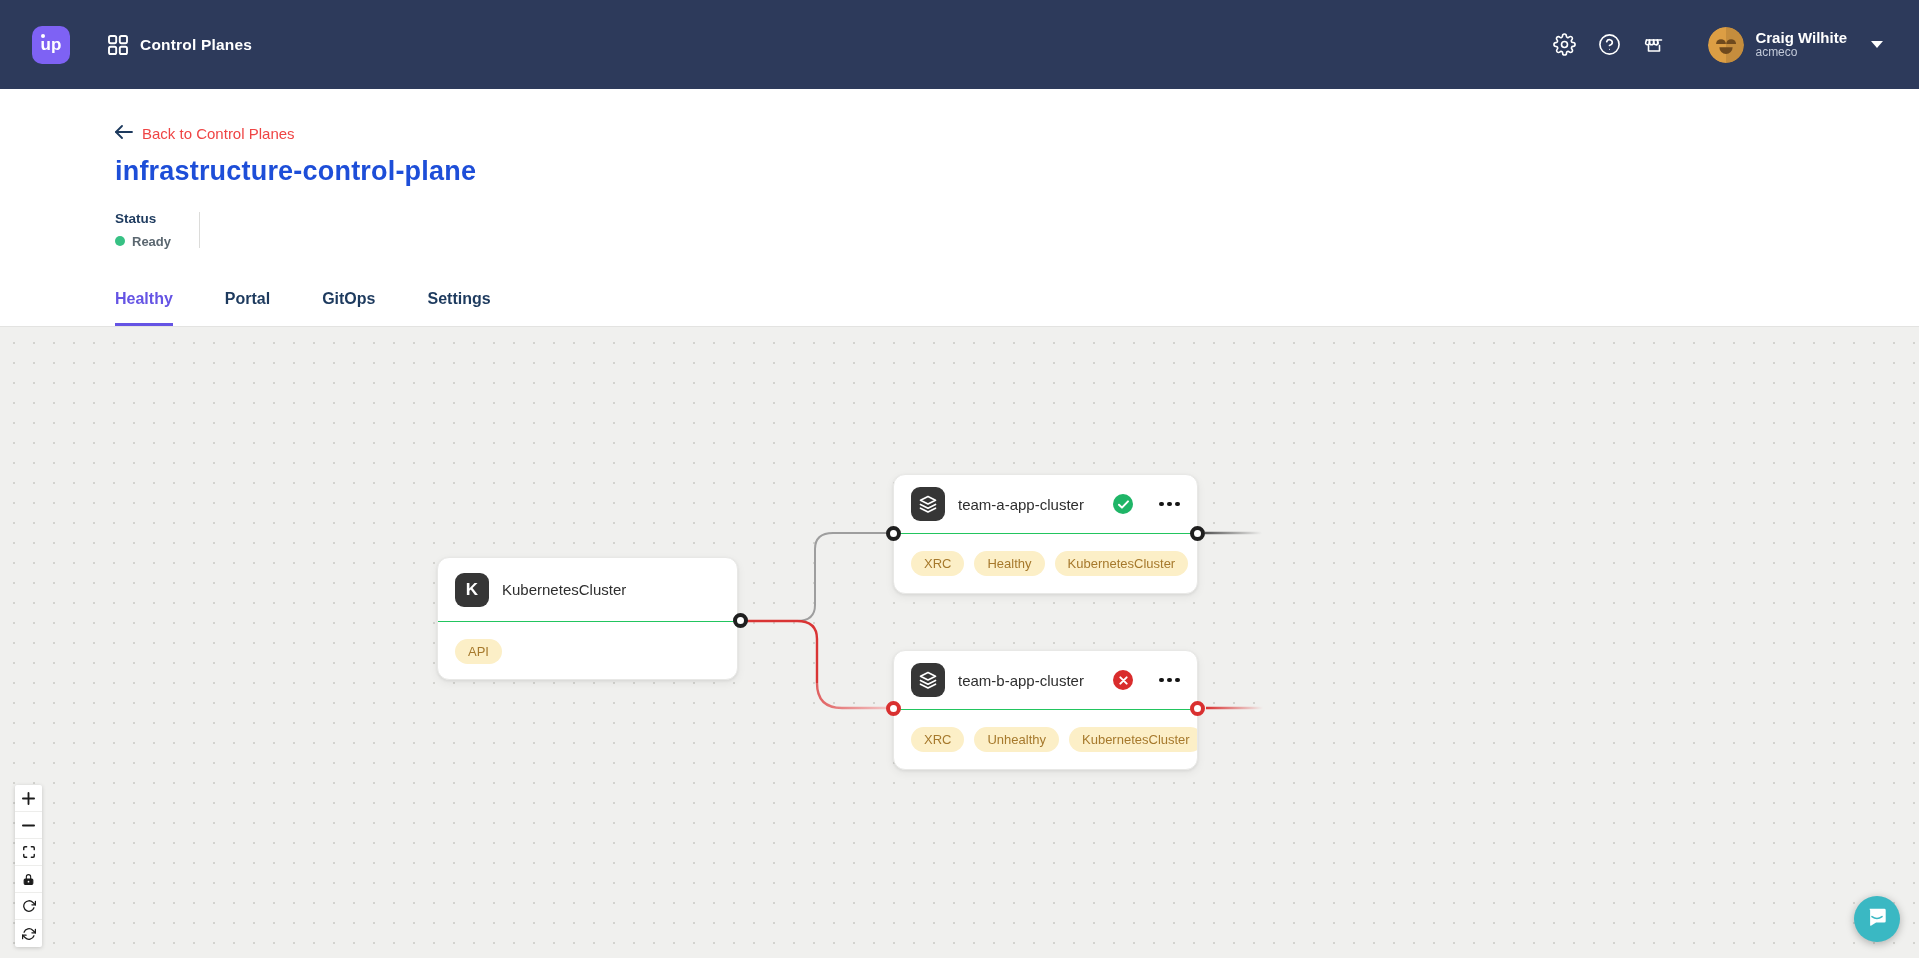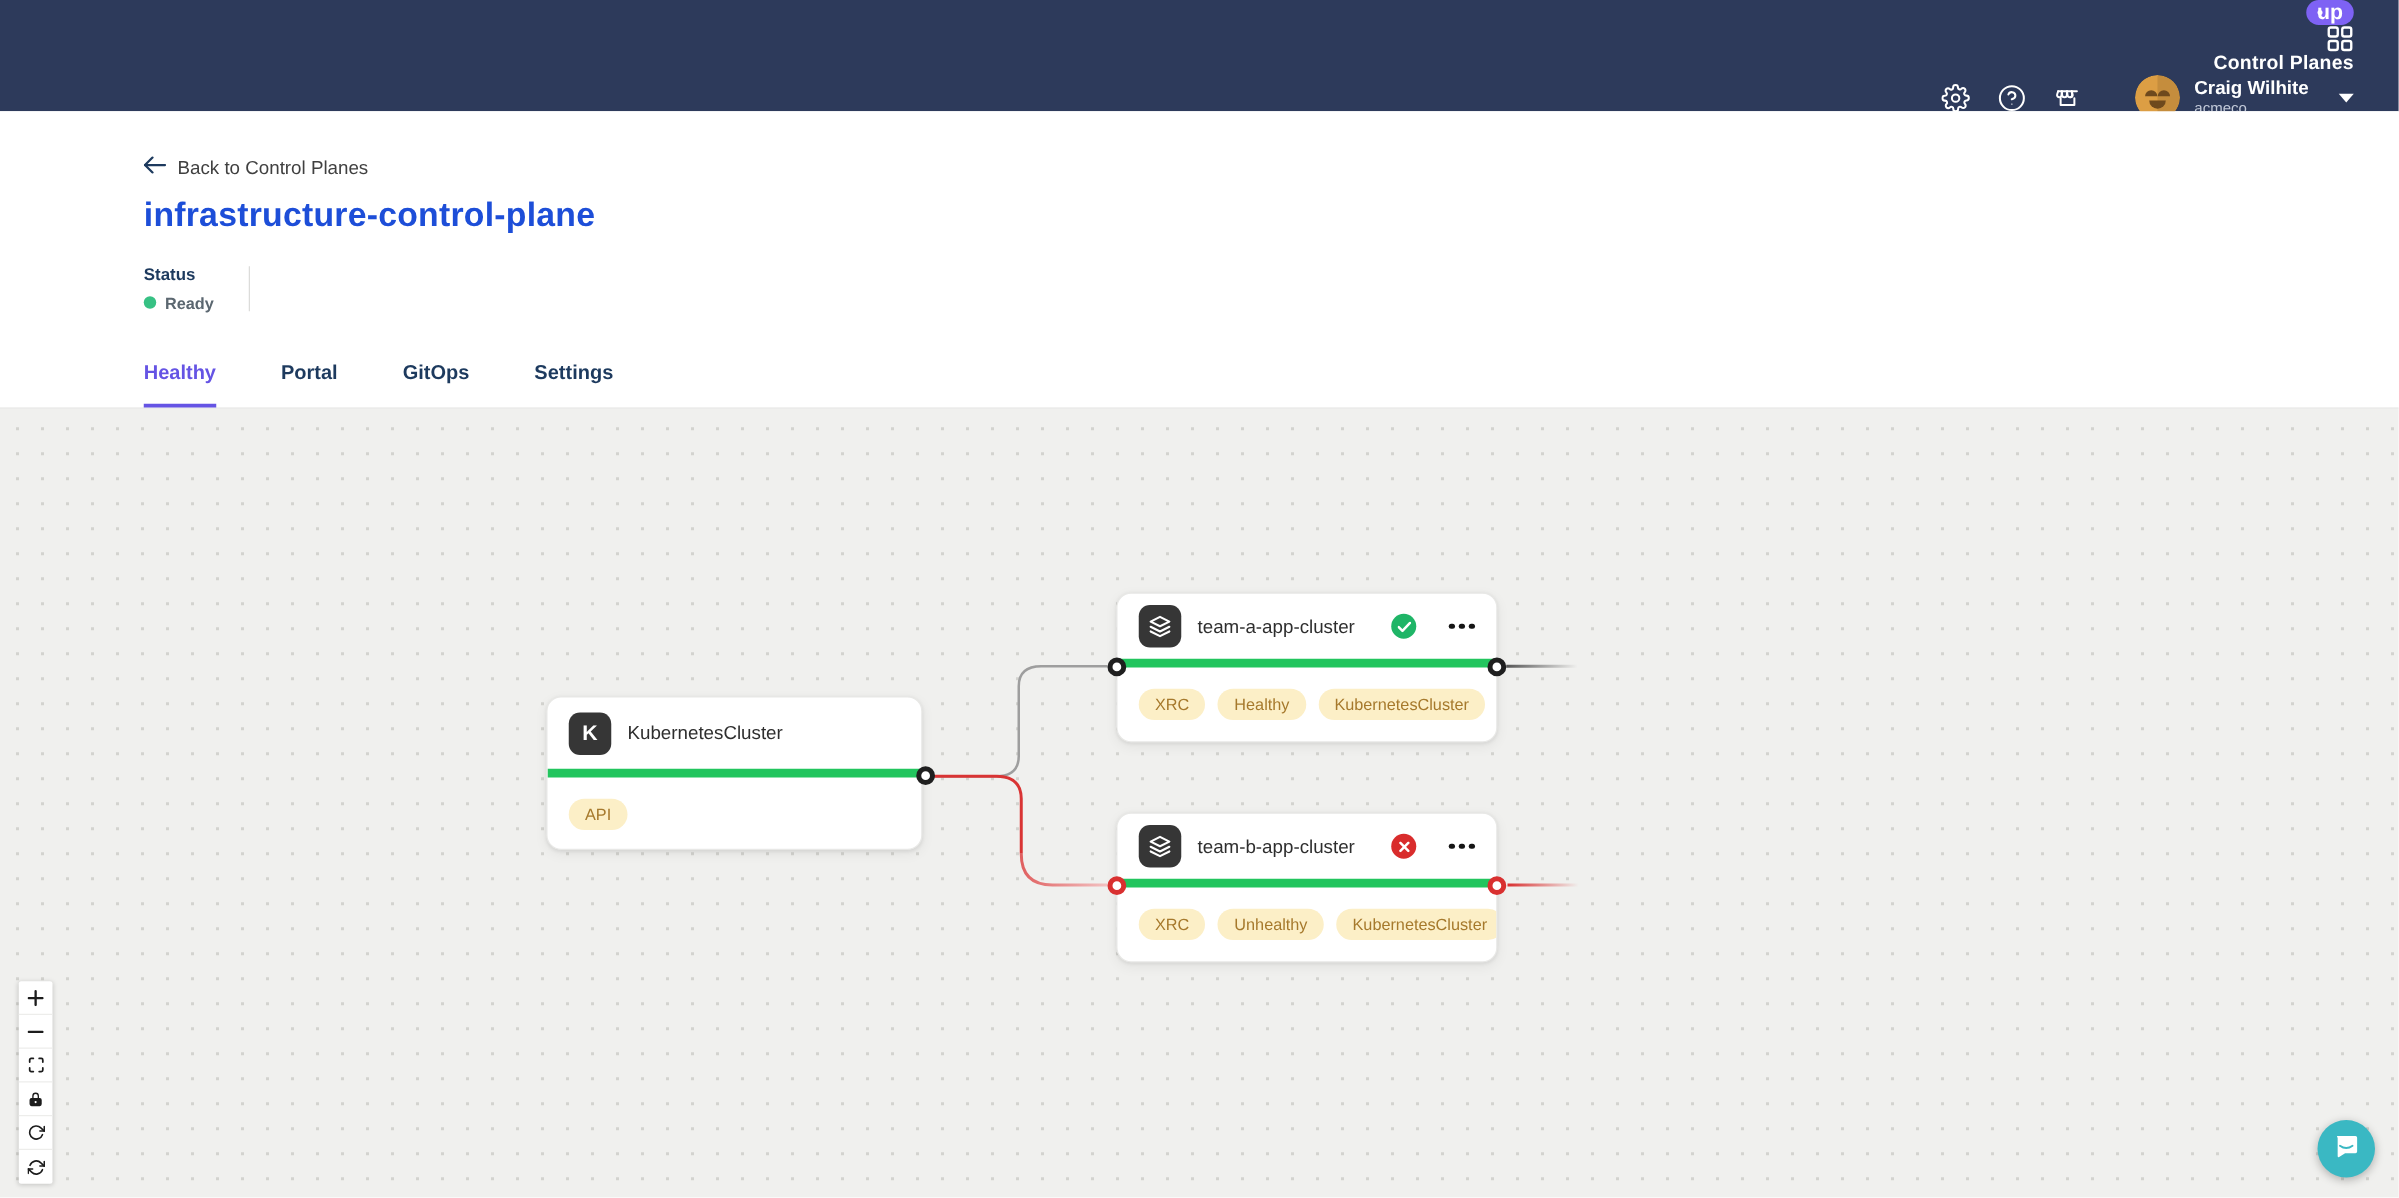--- a/index.html
+++ b/index.html
@@ -1,57 +1,57 @@
 <!DOCTYPE html>
 <html><head>
 <meta charset="utf-8">
 <style>
   * { margin:0; padding:0; box-sizing:border-box; }
   html,body { width:1919px; height:958px; overflow:hidden; font-family:"Liberation Sans", sans-serif; background:#fff; }
 
   
-  .navbar { height:89px; background:#2d3a5b; display:flex; align-items:flex-end; padding:0 36px 0 32px;flex-direction:column; }
+  .navbar { height:89px; background:#2d3a5b; display:flex; align-items:center; padding:0 36px 0 32px; }
   .logo { width:38px; height:38px; border-radius:10px; background:#7e62f4; color:#fff; font-weight:bold;
           font-size:17px; display:flex; align-items:center; justify-content:center; position:relative; }
   .logo .logo-dot { position:absolute; top:8px; left:9px; width:4px; height:4px; border-radius:50%; background:#fff; }
   .nav-grid { margin-left:37px; display:flex; align-items:center; }
   .nav-title { color:#fff; font-weight:bold; font-size:15.5px; margin-left:11px; letter-spacing:.2px; }
   .nav-right { margin-left:auto; display:flex; align-items:center; }
   .nav-icon { width:24px; height:24px; margin-left:21px; display:flex; align-items:center; justify-content:center; cursor:pointer; }
   .avatar { width:36px; height:36px; border-radius:50%; overflow:hidden; margin-left:42px; }
   .user-block { margin-left:11px; line-height:1.15; }
   .user-name { color:#fff; font-weight:bold; font-size:15px; }
   .user-org  { color:#c3cad9; font-size:12px; }
   .caret-down { width:0; height:0; border-left:6px solid transparent; border-right:6px solid transparent;
                 border-top:7px solid #fff; margin-left:24px; cursor:pointer; }
 
   
   .page-header { position:relative; height:238px; background:#fff; padding:36px 0 0 115px; border-bottom:1px solid #e3e3e1; }
-  .back-link { display:inline-flex; align-items:center; gap:9px; color:#404040; font-size:15px; cursor:pointer; }
+  .back-link { display:inline-flex; align-items:center; gap:9px; color:#ef4444; font-size:15px; cursor:pointer; }
   .page-title { margin-top:13px; font-size:27px; font-weight:bold; color:#1d4ed8; letter-spacing:.2px; }
   .meta-row { display:flex; margin-top:25px; }
   .meta-col { line-height:1; }
   .meta-label { font-size:13.5px; font-weight:bold; color:#1d3a5e; }
   .meta-value { margin-top:9px; font-size:13px; color:#5b6770; display:flex; align-items:center;font-weight:bold; }
   .ready-dot { width:10px; height:10px; border-radius:50%; background:#37c184; margin-right:7px; }
   .meta-divider { width:1px; background:#dcdcda; margin:0 26px 0 28px; }
   .config-name { margin-right:15px; }
   .tabs { position:absolute; left:115px; bottom:0; display:flex; gap:52px; }
   .tab { font-size:16px; font-weight:bold; color:#1d3a5e; padding-bottom:15px; cursor:pointer; border-bottom:3px solid transparent; }
   .tab.active { color:#6554e4; border-bottom-color:#6554e4; }
 
   
   .canvas { position:relative; height:631px; background:#f0f0ee;
             background-image:radial-gradient(#d3d3cf 1.4px, transparent 1.5px);
             background-size:20px 20px; background-position:4px 6px; }
   .edges { position:absolute; left:0; top:0; }
 
   .node { position:absolute; background:#fff; border:1px solid #e8e8e6; border-radius:12px;
           box-shadow:0 1px 3px rgba(0,0,0,.07), 0 3px 10px rgba(0,0,0,.06); overflow:hidden; }
-  .node-header { display:flex; align-items:center; gap:13px; padding:0 17px; border-bottom:7px solid #22c55e; }
+  .node-header { display:flex; align-items:center; gap:13px; padding:0 17px; border-bottom:1px solid #22c55e; }
   .icon-badge { width:34px; height:34px; border-radius:9px; background:#363636; color:#fff; flex:0 0 34px;
                 display:flex; align-items:center; justify-content:center; font-weight:bold; font-size:17px; }
   .node-title { font-size:15px; color:#2e2e2e; white-space:nowrap; }
   .status-chip { width:20px; height:20px; border-radius:50%; margin-left:auto; flex:0 0 20px;
                  display:flex; align-items:center; justify-content:center; }
   .status-chip.ok { background:#1fb567; }
   .status-chip.err { background:#d92c2c; }
   .menu-dots { display:flex; gap:3.5px; margin-left:13px; cursor:pointer; }
   .menu-dots i { width:4.6px; height:4.6px; border-radius:50%; background:#151515; }
   .pill-row { display:flex; align-items:center; gap:10px; padding:0 17px; white-space:nowrap; }

